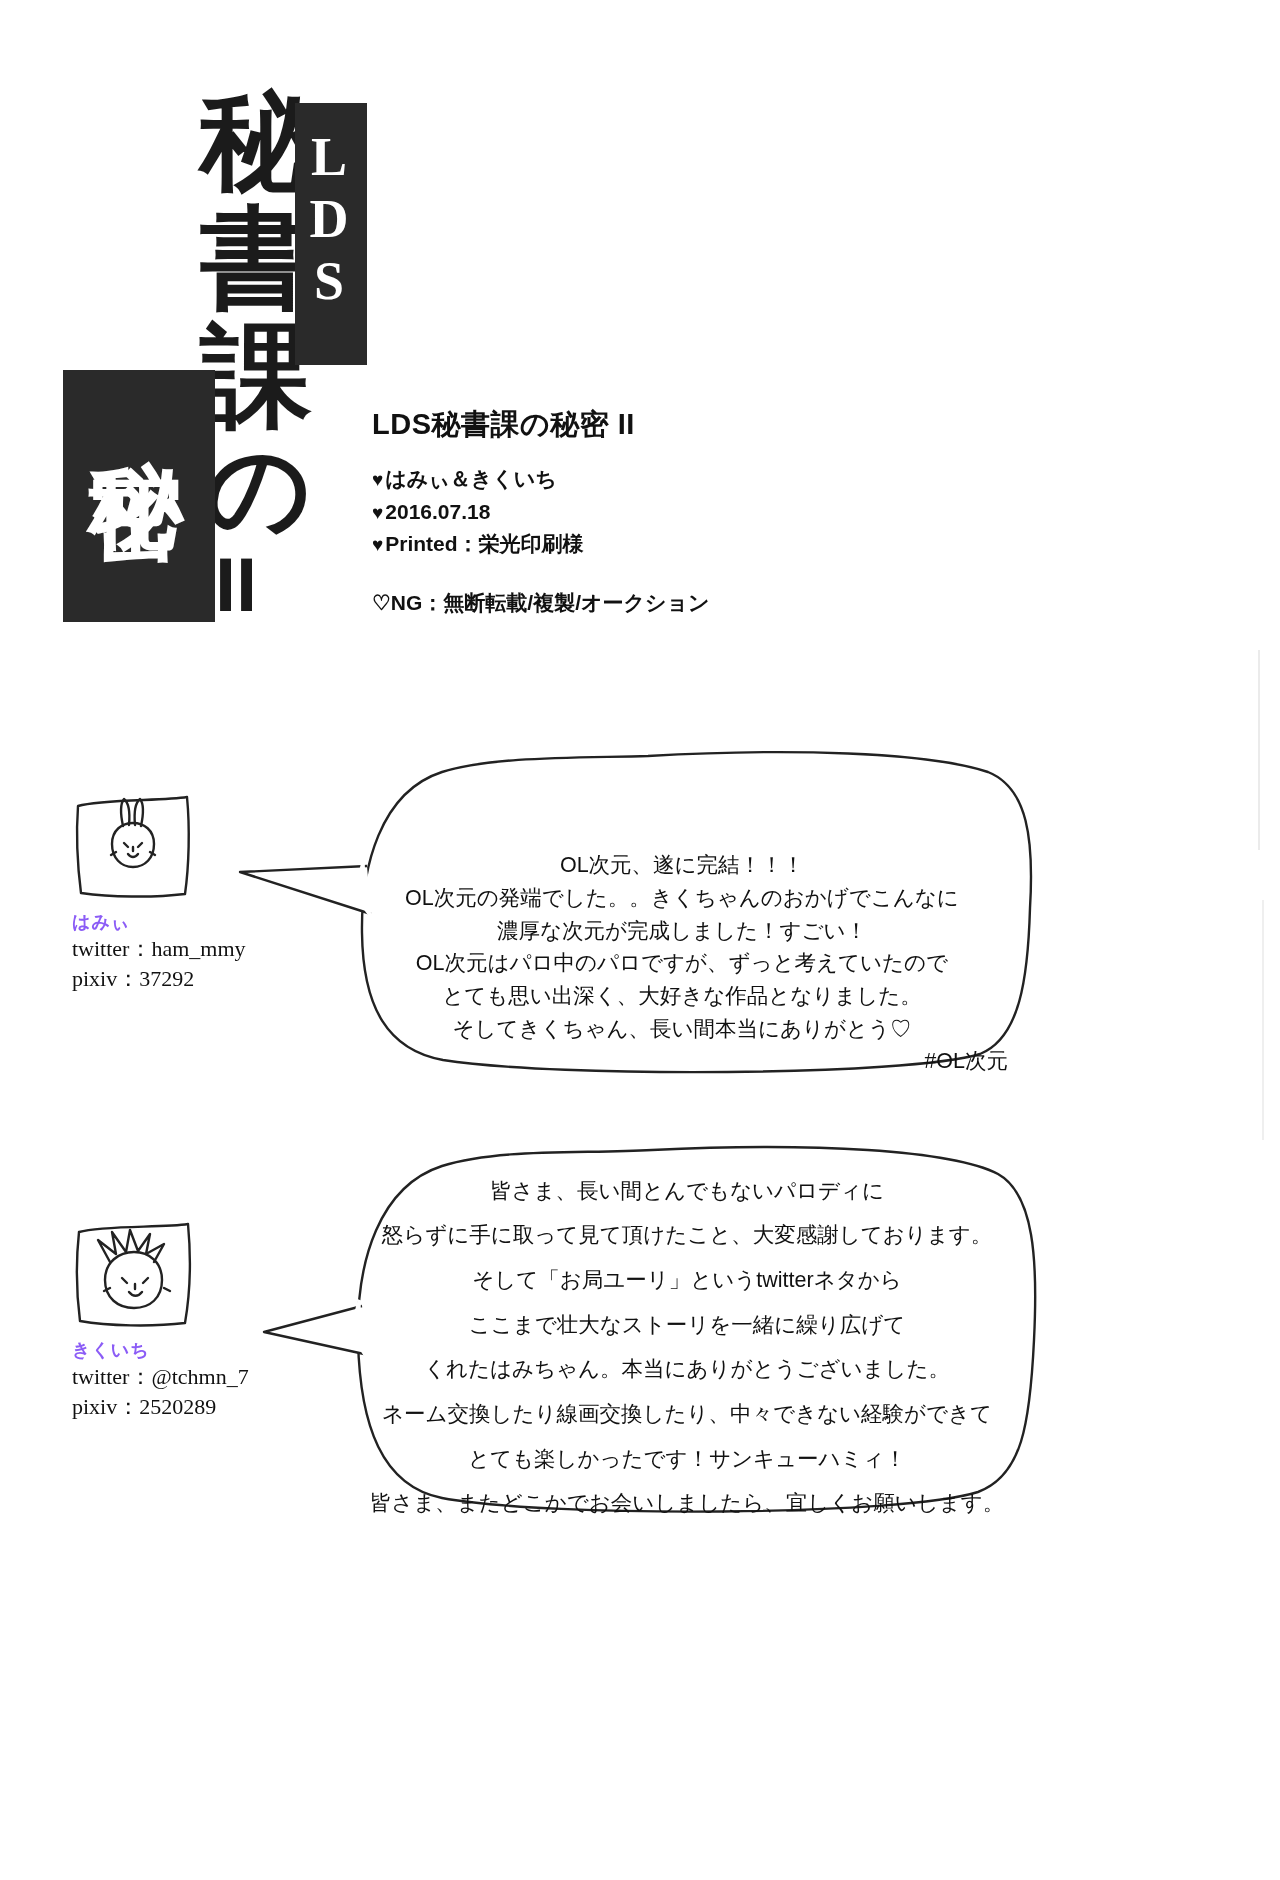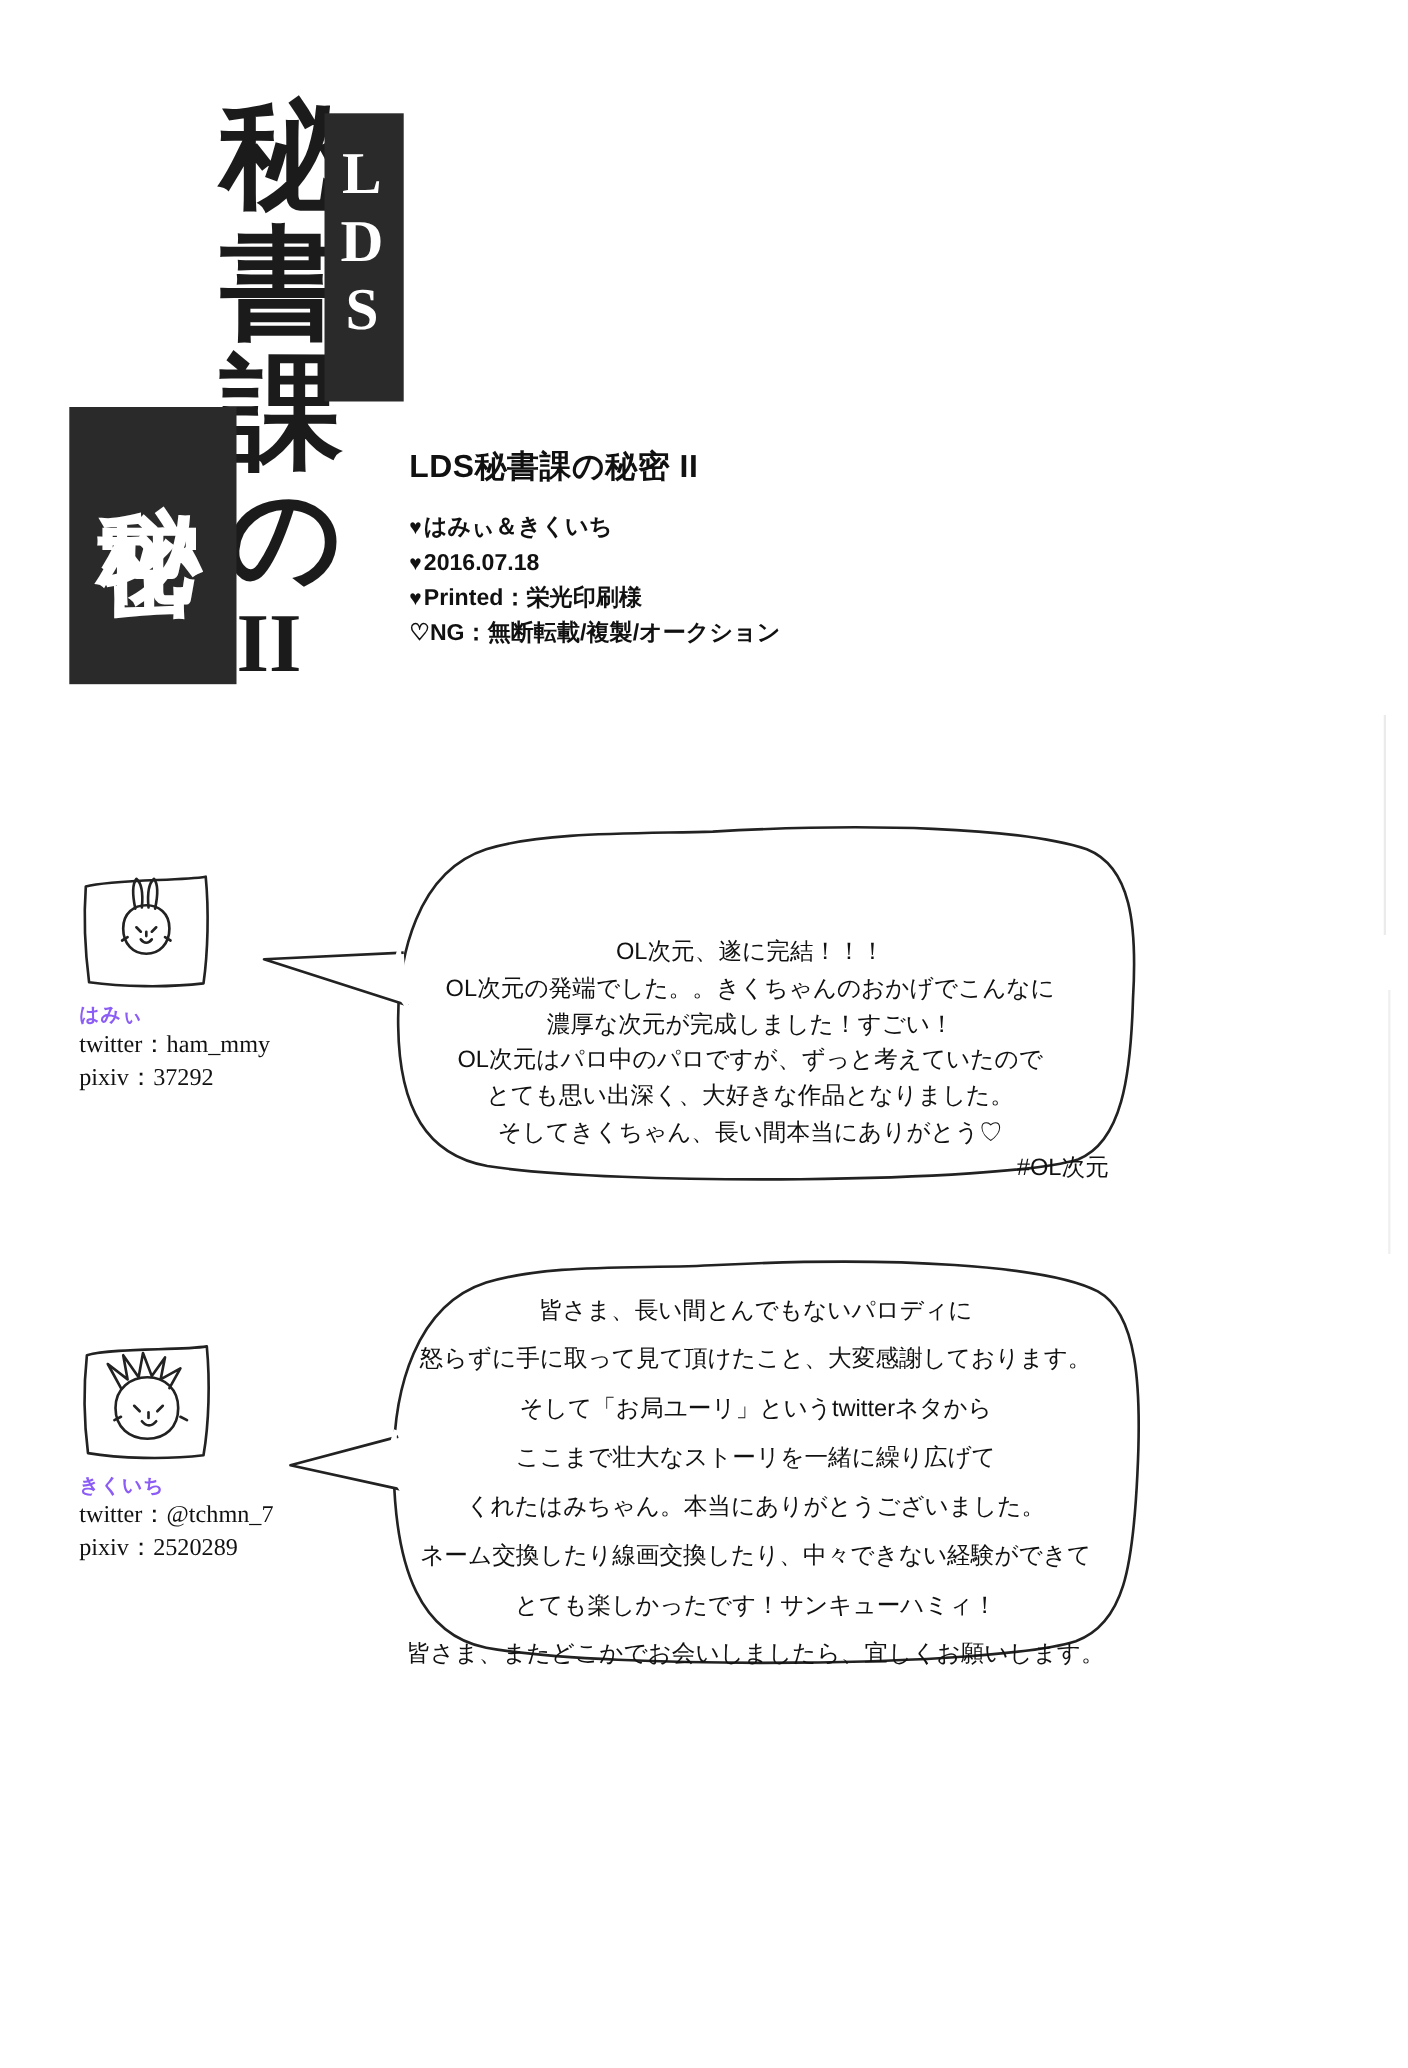--- a/index.html
+++ b/index.html
@@ -63,20 +63,21 @@
     font-weight: bold;
     line-height: 1.55;
     color: #111;
     white-space: nowrap;
   }
   .heart {
     font-size: 19px;
     margin-right: 2px;
   }
   #colophon-ng {
+    margin-top: 28px;
     font-size: 21px;
     font-weight: bold;
     color: #111;
     white-space: nowrap;
   }
 
   
   .author-block {
     position: absolute;
   }
@@ -149,21 +150,21 @@
   <div class="logo-kanji" style="left:145px; top:118px; font-size:112px;">書</div>
   <div class="logo-kanji" style="left:145px; top:236px; font-size:112px;">課</div>
   <div class="logo-kanji" style="left:150px; top:352px; font-size:104px;">の</div>
 
   <div class="logo-box" style="left:240px; top:18px; width:72px; height:262px;"></div>
   <div class="logo-box-text" style="left:254px; top:42px; width:48px; font-size:54px; writing-mode:vertical-rl; text-orientation:upright;">LDS</div>
 
   <div class="logo-box" style="left:8px; top:285px; width:152px; height:252px;"></div>
   <div class="logo-box-text" style="left:30px; top:300px; width:105px; font-size:95px; writing-mode:vertical-rl; text-orientation:upright; line-height:1.15;">秘密</div>
 
-  <div class="logo-kanji" style="left:160px; top:462px; font-size:76px; font-family:Liberation Serif, serif;">II</div>
+  <div class="logo-kanji" style="left:160px; top:462px; font-size:76px; font-family:Liberation Sans, sans-serif;">II</div>
 </div>
 
 <div id="colophon">
   <div id="colophon-title">LDS秘書課の秘密 II</div>
 
   <div class="colophon-line">
     <span class="heart">♥</span><span>はみぃ＆きくいち</span>
   </div>
   <div class="colophon-line">
     <span class="heart">♥</span><span>2016.07.18</span>

